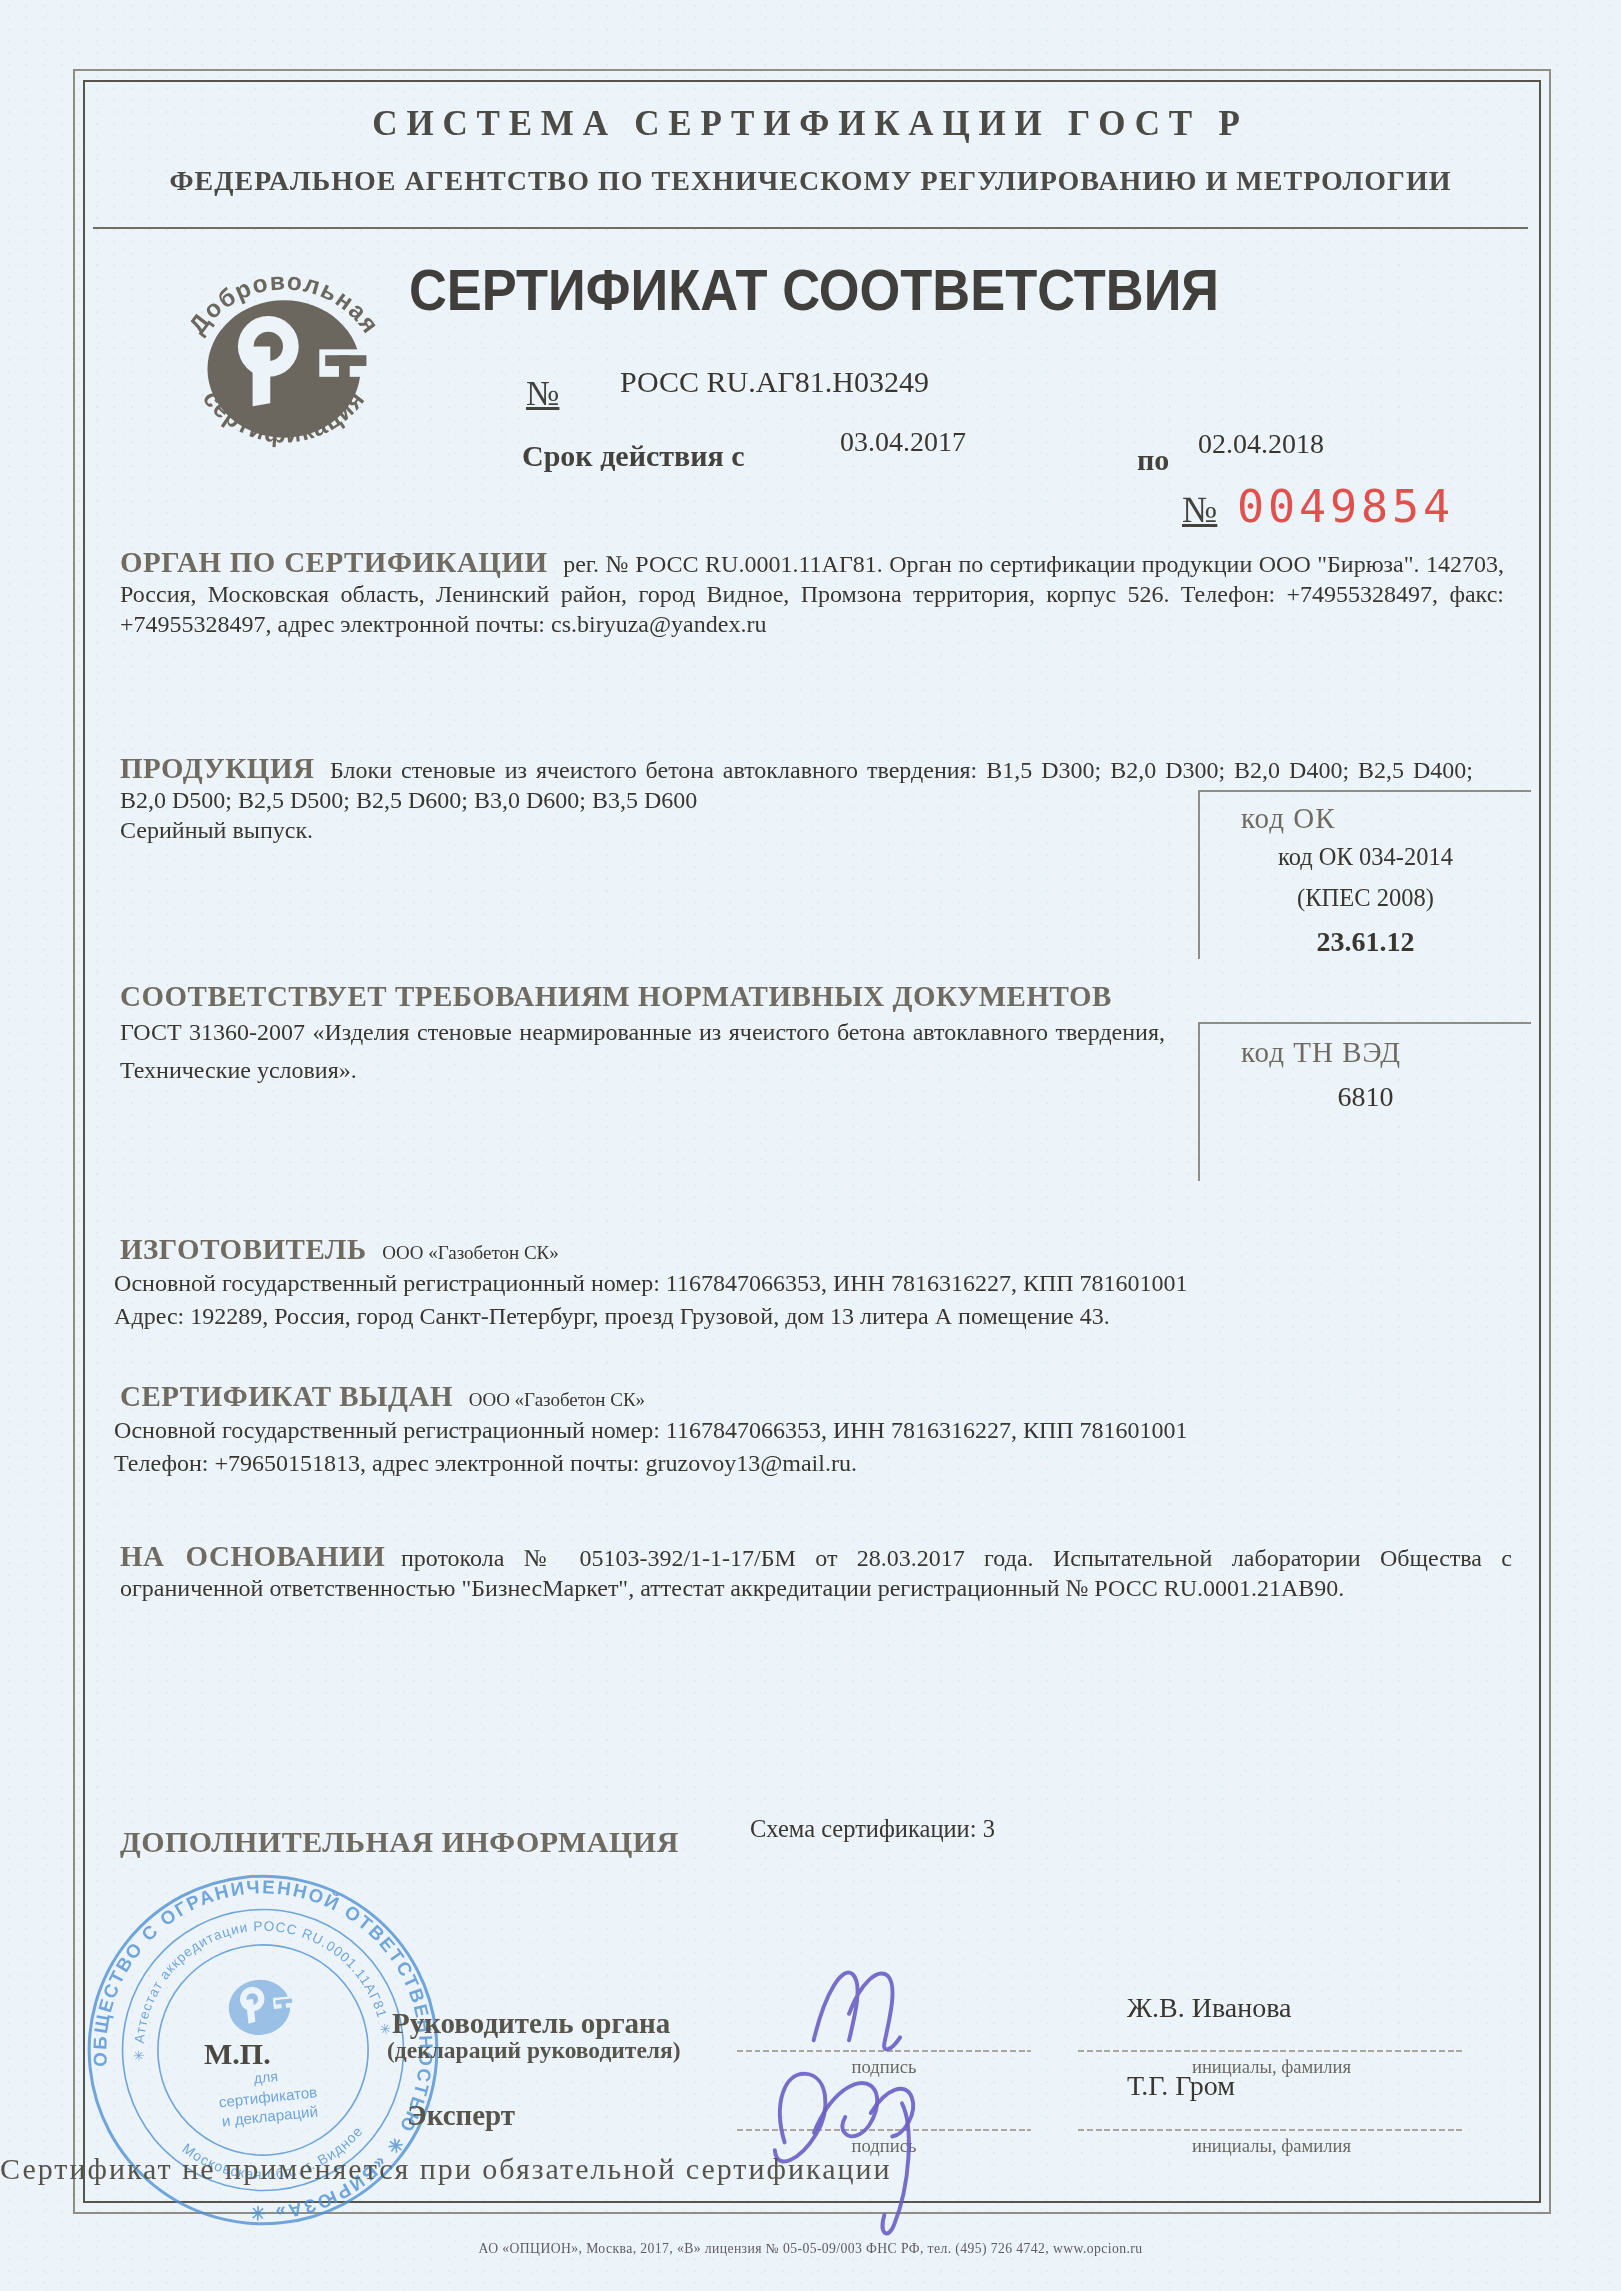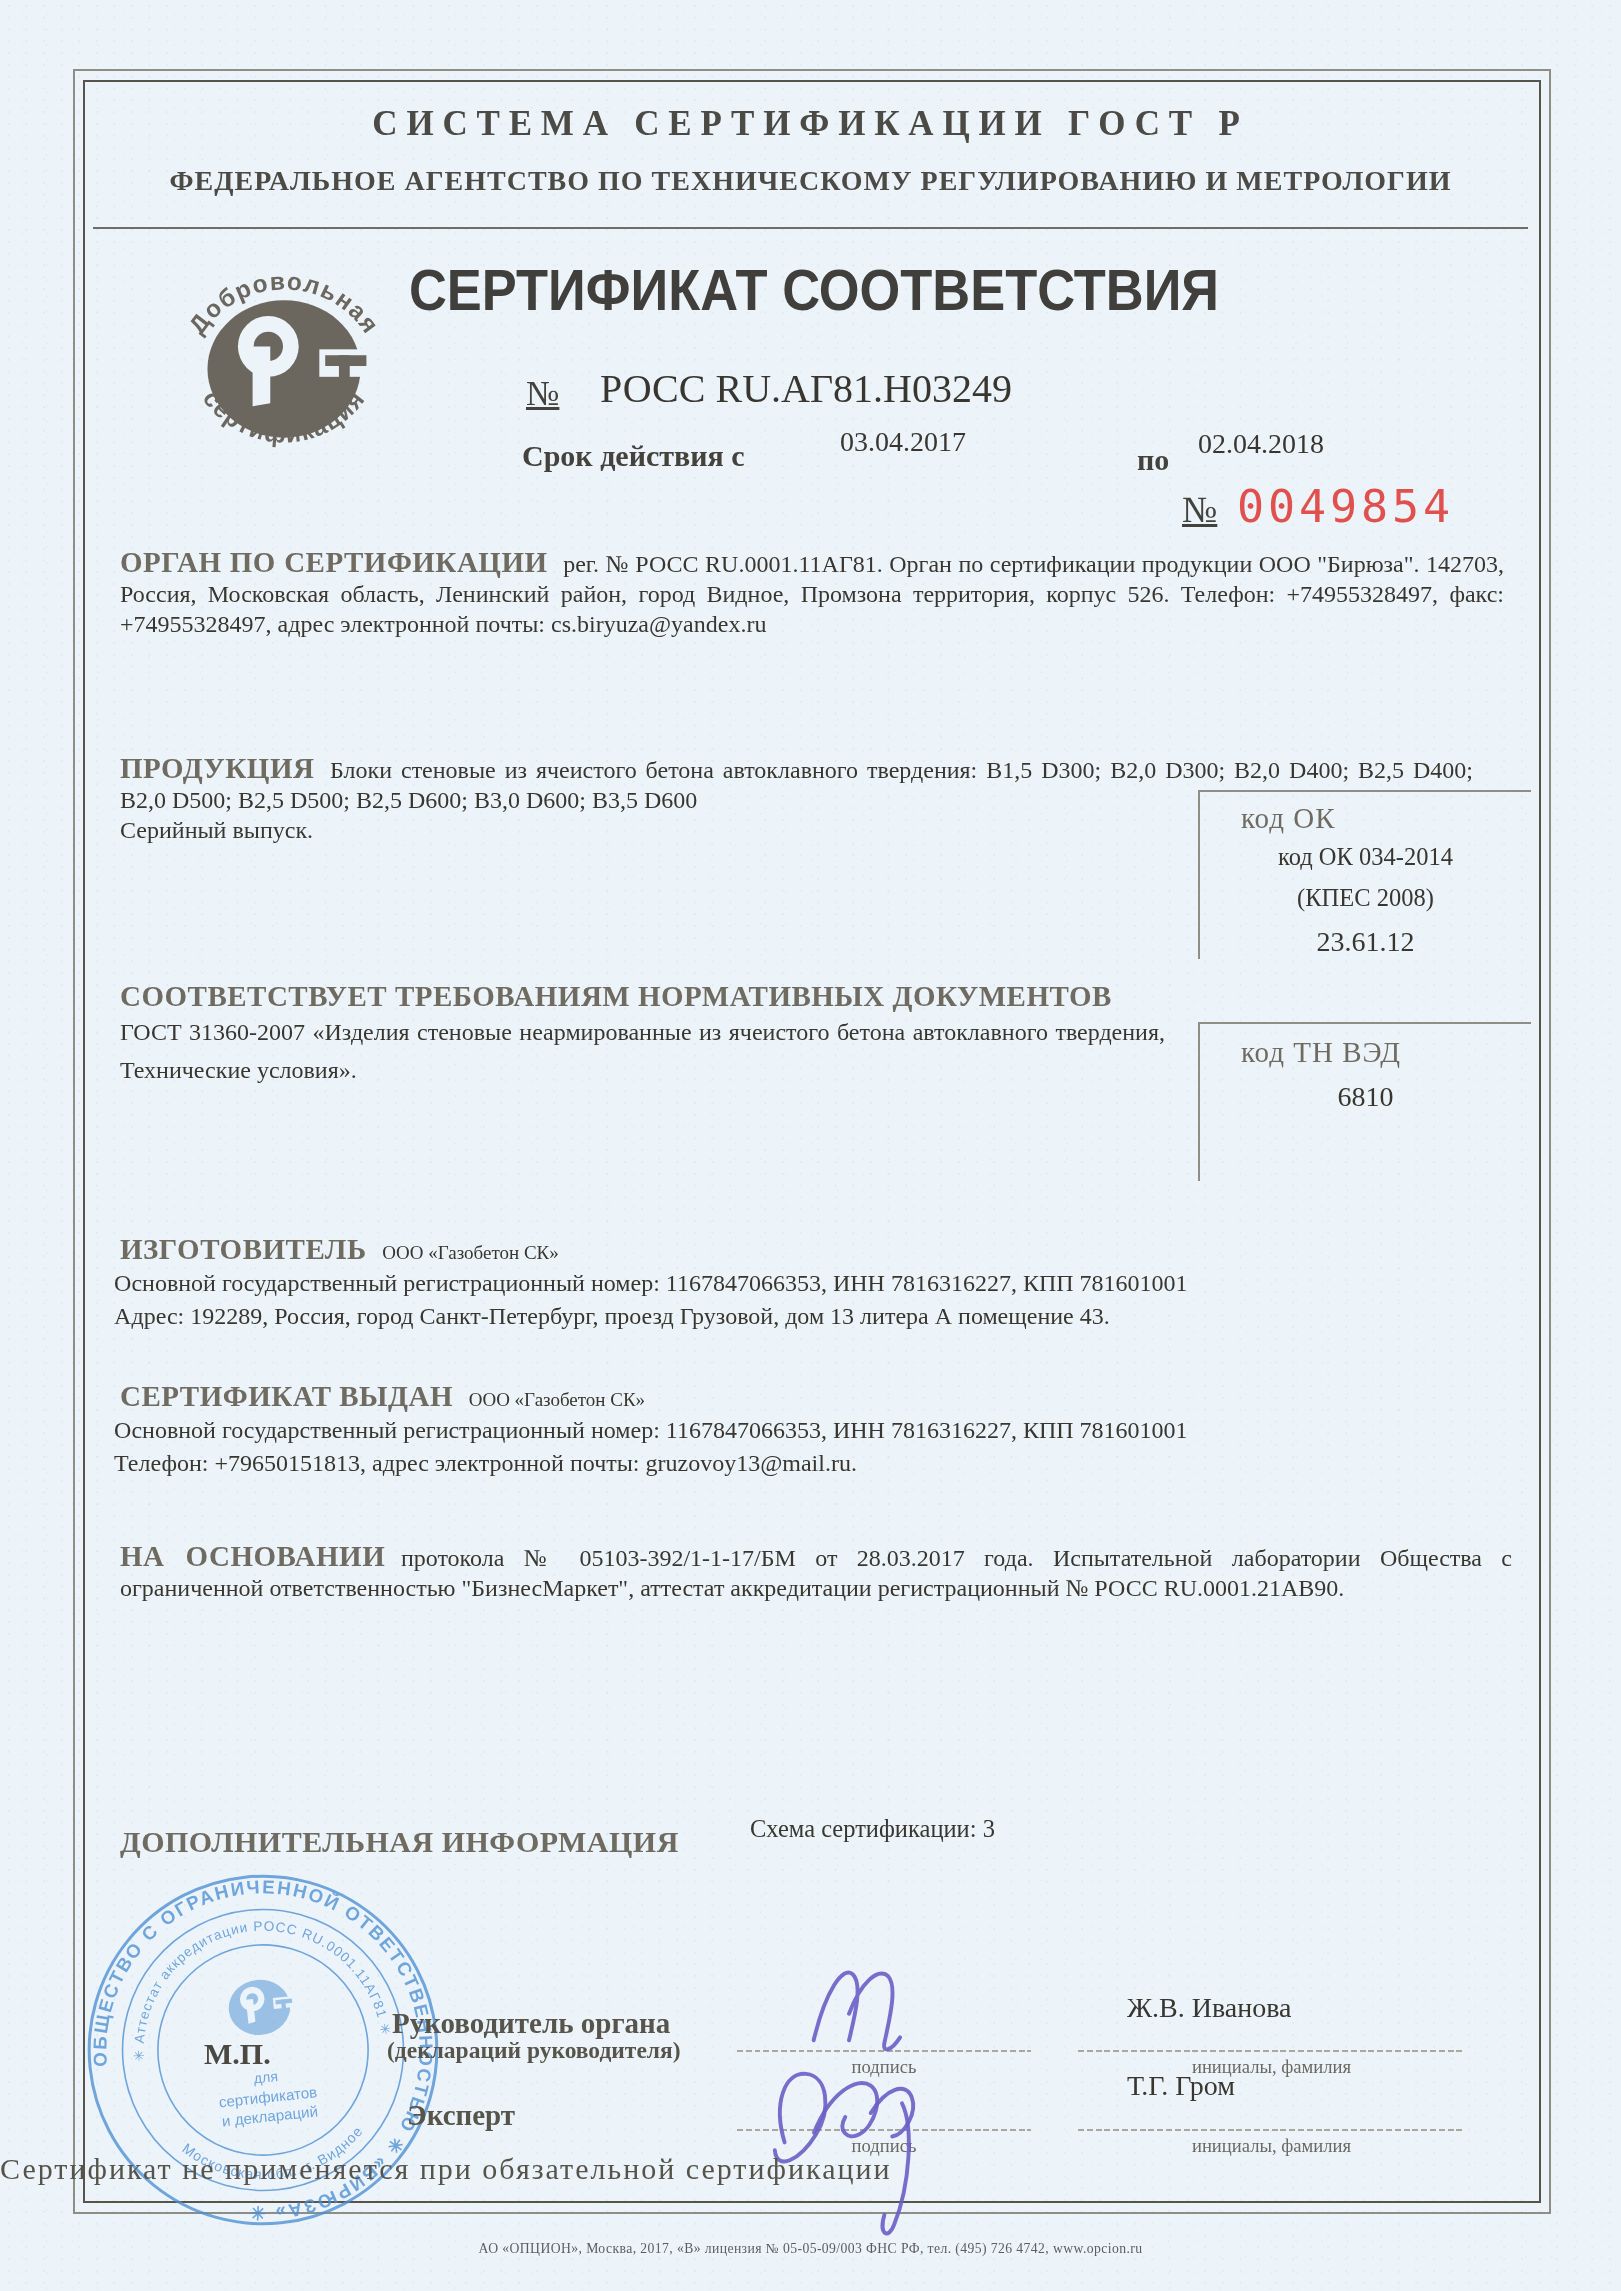--- a/index.html
+++ b/index.html
@@ -17,21 +17,21 @@
   }
   .frame-outer{position:absolute;left:73px;top:69px;width:1474px;height:2141px;border:2px solid #8f8e86;}
   .frame-inner{position:absolute;left:7.8px;top:8.8px;right:7.8px;bottom:8.8px;border:2.9px solid #57554b;}
   .abs{position:absolute;}
   .hdr1{width:100%;text-align:center;font-size:35px;letter-spacing:8.8px;color:#4c4a45;font-weight:bold;}
   .hdr2{width:100%;text-align:center;font-size:28px;letter-spacing:1px;color:#4c4a45;font-weight:bold;}
   .hdr-divider{height:2px;background:#6e6d65;}
   .doc-title{width:100%;text-align:center;font-family:"Liberation Sans",sans-serif;
     font-weight:bold;font-size:57px;color:#403f3b;letter-spacing:0px;transform:scaleX(.92);}
   .num-label{font-size:35px;color:#44423c;}
-  .num-value{font-size:40px;color:#38362f;}
+  .num-value{font-size:30px;color:#38362f;margin-left:20px;}
   .validity-label{font-size:30px;font-weight:bold;color:#44423c;}
   .date{font-size:28px;color:#38362f;}
   .blank-no{font-size:37px;color:#44423c;}
   .blank-no-digits{font-family:"DejaVu Sans Mono",monospace;font-size:45px;letter-spacing:3.9px;font-weight:500;}
   .section{line-height:1.22;font-size:24px;text-align:justify;}
   .sec-label{font-weight:bold;color:#6f6b61;font-size:29px;letter-spacing:0.5px;padding-right:15.7px;}
   .sec-name{font-size:19px;color:#38362f;}
   .plain{font-size:24px;color:#38362f;}
   .code-box{border-top:2px solid #8f8e86;border-left:2px solid #8f8e86;}
   .code-label{color:#6f6b61;font-size:29px;letter-spacing:1px;}
@@ -98,21 +98,21 @@
 
   <div class="abs section" style="left:120px;top:751px;width:1353px;">
     <span class="sec-label">ПРОДУКЦИЯ</span><span class="plain">Блоки стеновые из ячеистого бетона автоклавного твердения: В1,5 D300; В2,0 D300; В2,0 D400; В2,5 D400; В2,0 D500; В2,5 D500; В2,5 D600; В3,0 D600; В3,5 D600</span>
     <div class="plain" style="text-align:left;">Серийный выпуск.</div>
   </div>
 
   <div class="abs code-box" style="left:1198px;top:790px;width:331px;height:167px;">
     <div class="code-label" style="margin:9.8px 0 0 41px;">код ОК</div>
     <div class="code-line" style="margin-top:7.8px;">код ОК 034-2014</div>
     <div class="code-line" style="margin-top:13.7px;">(КПЕС 2008)</div>
-    <div class="code-value" style="margin-top:13.7px;">23.61.12</div>
+    <div class="code-value" style="margin-top:13.7px;font-weight:bold;">23.61.12</div>
   </div>
 
   <div class="abs" style="left:120px;top:980px;width:1402px;">
     <div class="sec-label">СООТВЕТСТВУЕТ ТРЕБОВАНИЯМ НОРМАТИВНЫХ ДОКУМЕНТОВ</div>
     <div class="plain" style="width:1045px;text-align:justify;line-height:1.6;">ГОСТ 31360-2007 «Изделия стеновые неармированные из ячеистого бетона автоклавного твердения, Технические условия».</div>
   </div>
 
   <div class="abs code-box" style="left:1198px;top:1022px;width:331px;height:157px;">
     <div class="code-label" style="margin:11.8px 0 0 41px;">код ТН ВЭД</div>
     <div class="code-value" style="margin-top:11.8px;">6810</div>

